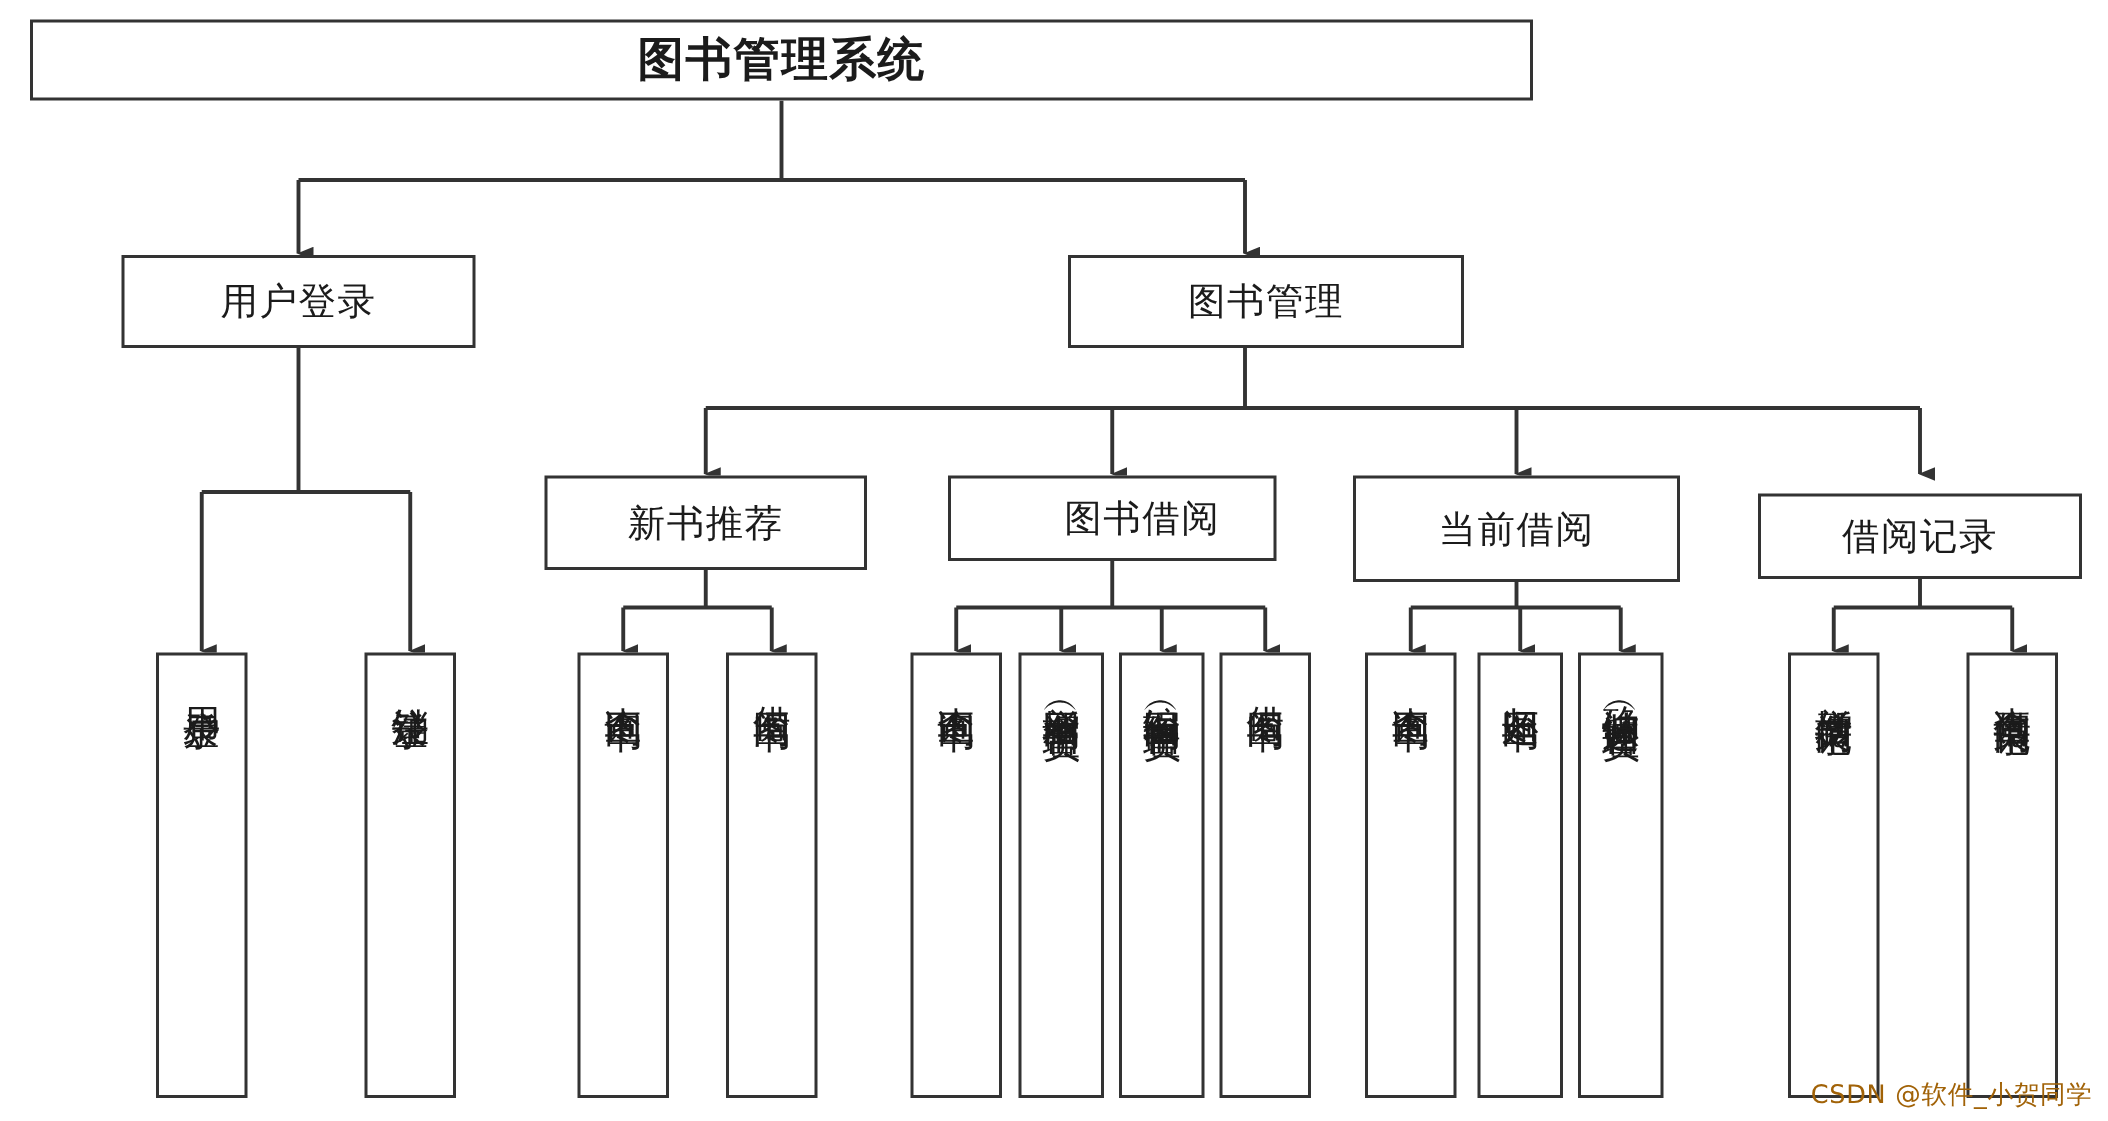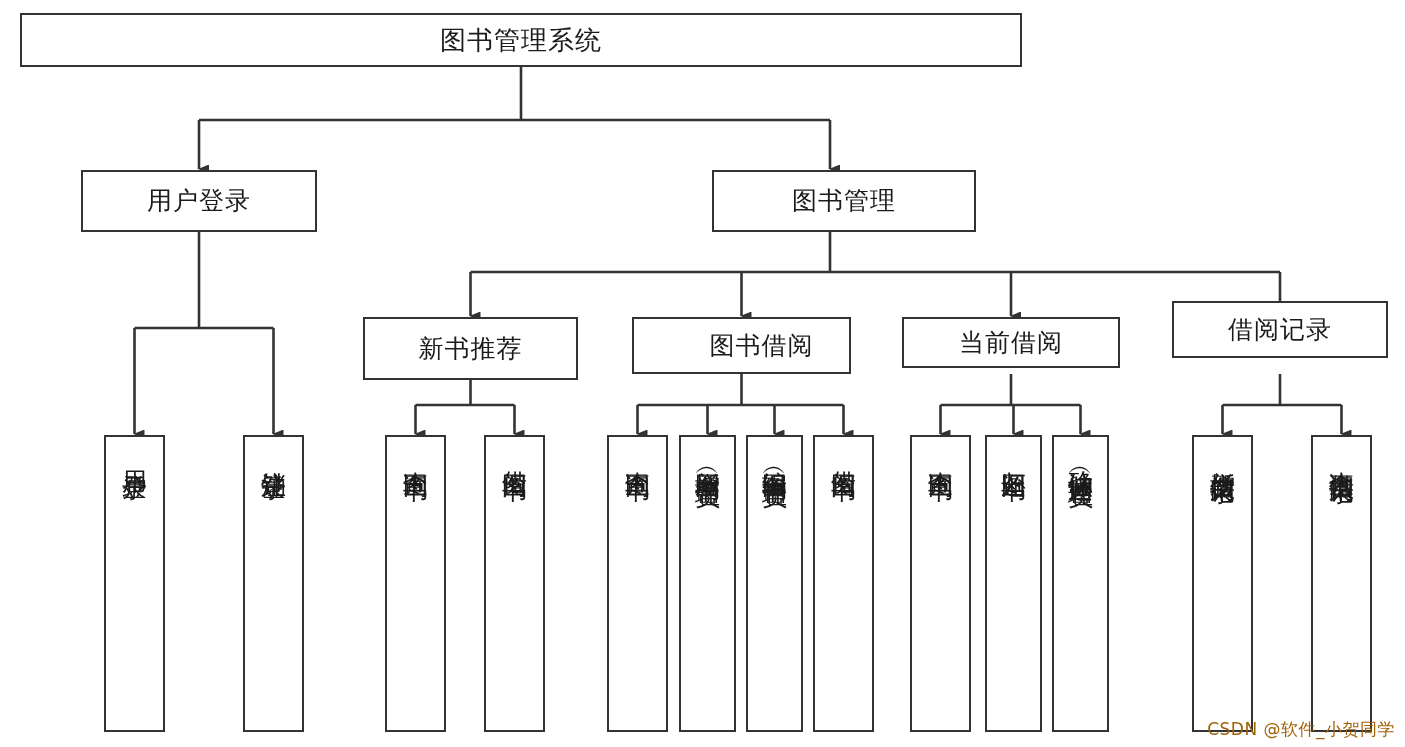--- a/index.html
+++ b/index.html
@@ -35,21 +35,22 @@
     justify-content: center;
     color: #1b1b1b;
     z-index: 3;
   }
   .node.horizontal {
     font-size: 25px;
     letter-spacing: 1px;
     line-height: 1.1;
   }
   .node.root {
-    font-size: 26px;
+    font-size: 31px;
+    font-weight: bold;
   }
   .node.vertical {
     padding: 14px 0;
     align-items: flex-start;
     justify-content: center;
   }
   .vlabel {
     writing-mode: vertical-rl;
     text-orientation: upright;
     font-size: 25px;
@@ -127,24 +128,24 @@
   <div class="node horizontal" style="left: 712px; top: 170px; width: 264px; height: 62px;">
     <span>图书管理</span>
   </div>
 
   <div class="node horizontal" style="left: 363px; top: 317px; width: 215px; height: 63px;">
     <span>新书推荐</span>
   </div>
   <div class="node horizontal" style="left: 632px; top: 317px; width: 219px; height: 57px; padding-left: 40px;">
     <span>图书借阅</span>
   </div>
-  <div class="node horizontal" style="left: 902px; top: 317px; width: 218px; height: 51px;">
+  <div class="node horizontal" style="left: 902px; top: 317px; width: 218px; height: 71px;">
     <span>当前借阅</span>
   </div>
-  <div class="node horizontal" style="left: 1172px; top: 301px; width: 216px; height: 57px;">
+  <div class="node horizontal" style="left: 1172px; top: 329px; width: 216px; height: 57px;">
     <span>借阅记录</span>
   </div>
 
   <div class="node vertical" style="left: 104px; top: 435px; width: 61px; height: 297px;">
     <span class="vlabel">用户登录</span>
   </div>
   <div class="node vertical" style="left: 243px; top: 435px; width: 61px; height: 297px;">
     <span class="vlabel">注销登录</span>
   </div>
   <div class="node vertical" style="left: 385px; top: 435px; width: 61px; height: 297px;">

